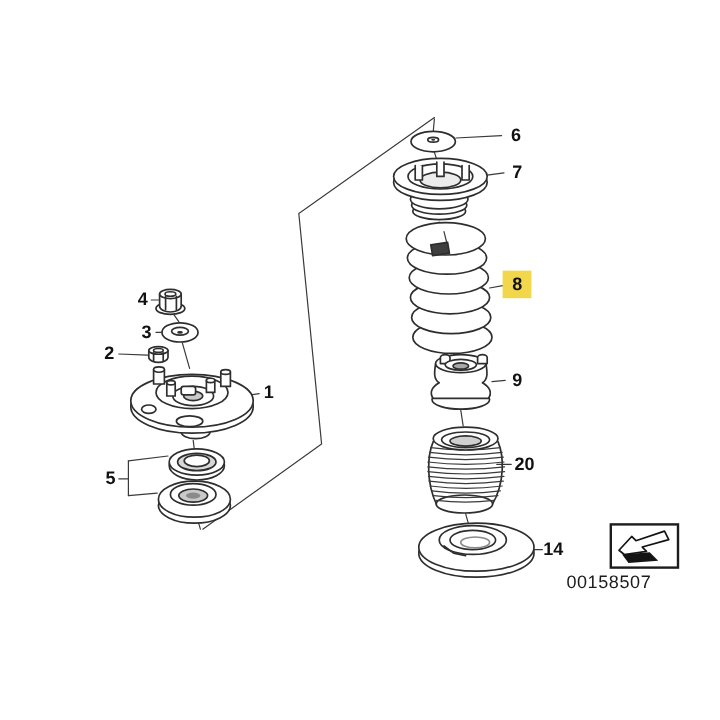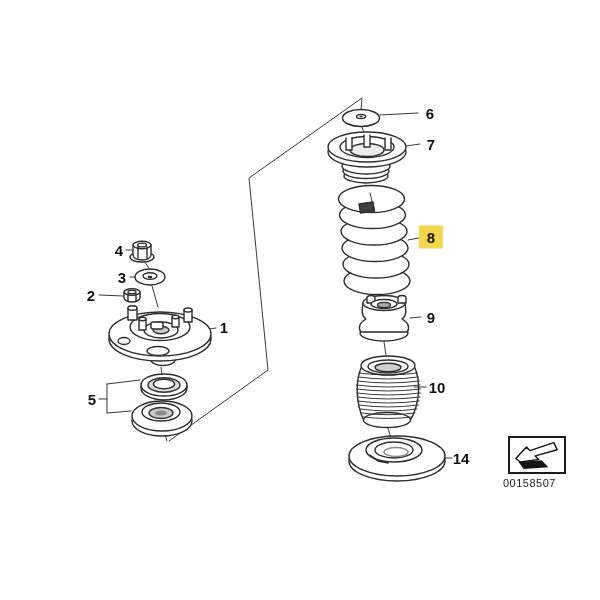--- a/index.html
+++ b/index.html
@@ -17,22 +17,22 @@
     font-size:15px;font-weight:bold;color:#111;line-height:1;
     text-align:center;white-space:nowrap;
   }
   .callout.hl{background:#F2D64B;padding:4px 8px;}
   .stamp-box{
     position:absolute;left:508px;top:436px;width:58px;height:38px;
     border:2px solid #1c1c1c;box-sizing:border-box;background:#fff;
     display:flex;align-items:center;justify-content:center;
   }
   .stamp-number{
-    position:absolute;left:503px;top:477px;width:58px;text-align:left;
-    font-size:11px;color:#1c1c1c;letter-spacing:.5px;
+    position:absolute;left:472px;top:477px;width:58px;text-align:left;
+    font-size:15px;color:#1c1c1c;letter-spacing:.5px;
   }
 </style>
 </head>
 <body>
 
 <div class="canvas">
 
   <svg class="draw" width="600" height="600" viewBox="0 0 600 600">
 
     <polyline class="thin" points="362,98 249,178 268,370 169,441"></polyline>
@@ -207,21 +207,21 @@
 
   <div class="callout" style="left:224px;top:327px">1</div>
   <div class="callout" style="left:91px;top:295px">2</div>
   <div class="callout" style="left:122px;top:277px">3</div>
   <div class="callout" style="left:119px;top:250px">4</div>
   <div class="callout" style="left:92px;top:399px">5</div>
   <div class="callout" style="left:430px;top:113px">6</div>
   <div class="callout" style="left:431px;top:144px">7</div>
   <div class="callout hl" style="left:431px;top:237px">8</div>
   <div class="callout" style="left:431px;top:317px">9</div>
-  <div class="callout" style="left:437px;top:387px">10</div>
+  <div class="callout" style="left:437px;top:387px">20</div>
   <div class="callout" style="left:461px;top:458px">14</div>
 
   <div class="stamp-box">
     <svg width="48" height="30" viewBox="0 0 54 34">
       <polygon points="6,25 32,23 40,31 12,33" fill="#141414"></polygon>
       <polygon points="3,21 15,8 19,12 46,3 50,11 25,18 29,22 8,25" fill="#ffffff" stroke="#141414" stroke-width="1.6" stroke-linejoin="round"></polygon>
     </svg>
   </div>
   <div class="stamp-number">00158507</div>
 

